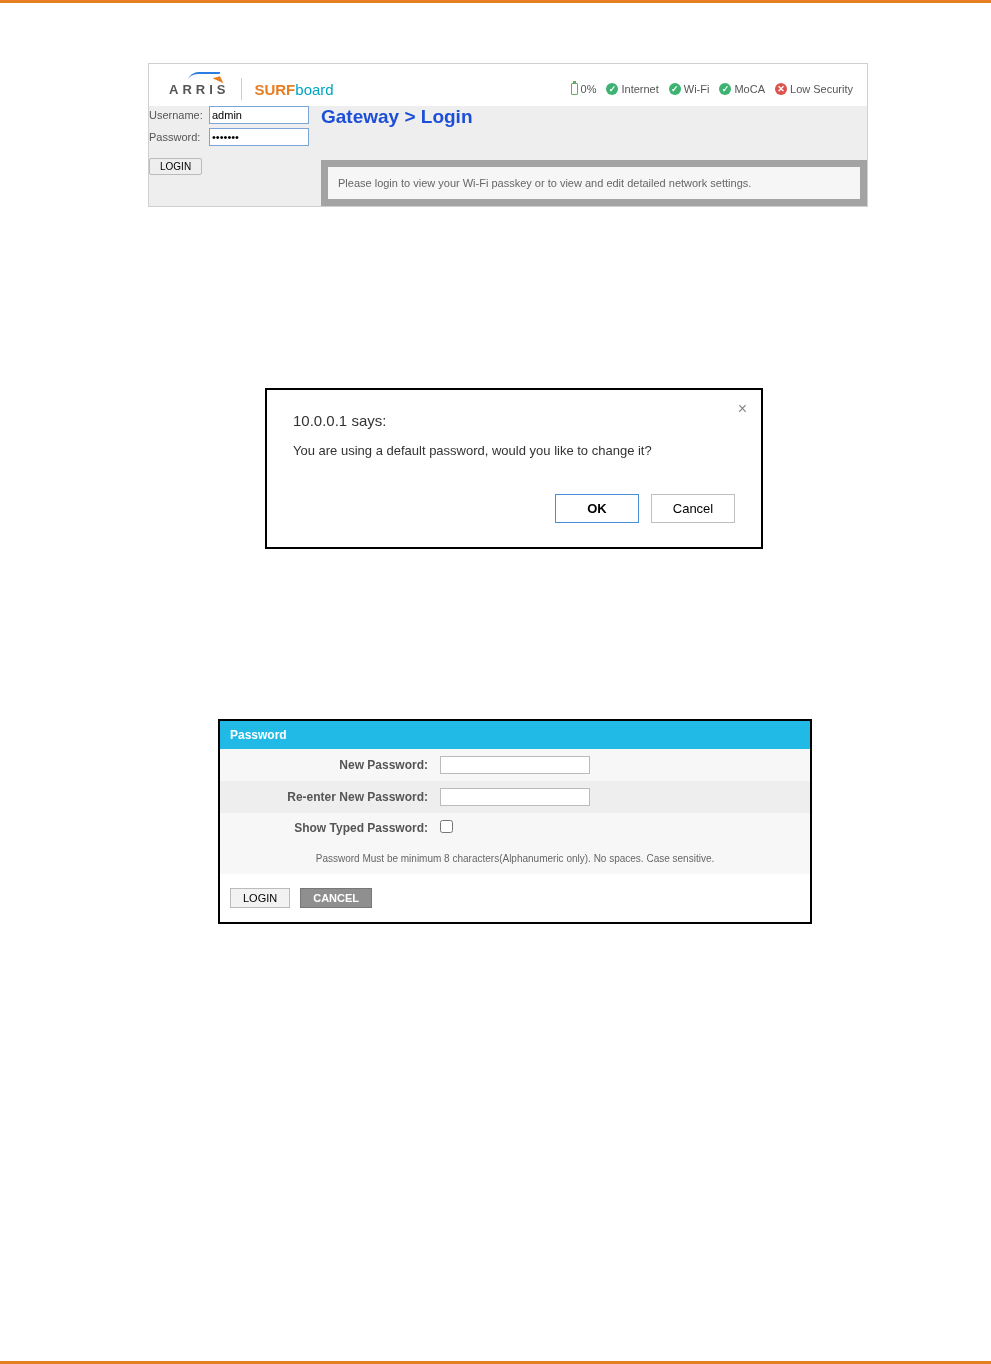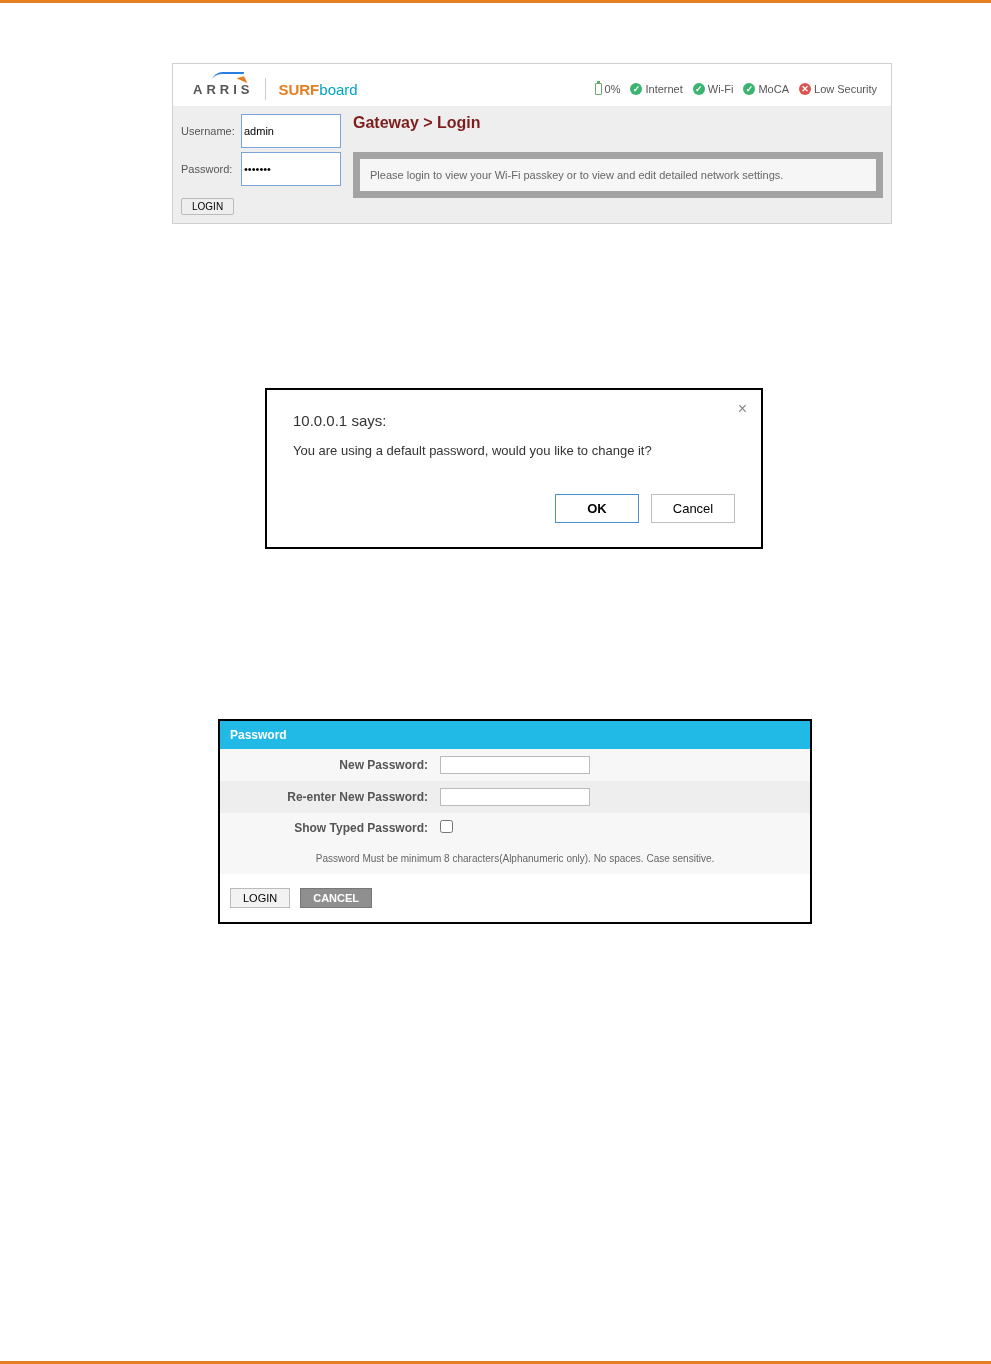--- a/index.html
+++ b/index.html
@@ -8,21 +8,21 @@
       background: #fff;
       width: 991px;
       height: 1364px;
       border-top: 3px solid #e67e22;
       border-bottom: 3px solid #e67e22;
       position: relative;
     }
     
     .login-panel {
       position: absolute;
-      left: 172px;
+      left: 148px;
       top: 60px;
       width: 720px;
       border: 1px solid #d0d0d0;
       background: #fff;
     }
     .lp-header {
       display: flex;
       align-items: center;
       justify-content: space-between;
       padding: 14px 14px 6px 14px;
@@ -103,59 +103,59 @@
       background: #d9534f;
       color: #fff;
       font-size: 9px;
       align-items: center;
       justify-content: center;
       font-weight: bold;
     }
     .lp-body {
       display: flex;
       background: #eeeeee;
-      padding: 8px;
+      padding: 0;
       gap: 12px;
     }
     .lp-left {
       width: 160px;
       font-size: 11px;
       color: #555;
     }
     .lp-row {
       display: flex;
       align-items: center;
       margin-bottom: 4px;
       gap: 4px;
     }
     .lp-row label { width: 56px; }
     .lp-row input {
       flex: 1;
       width: 90px;
-      height: 34px;
+      height: 18px;
       font-size: 11px;
       padding: 0 2px;
       border: 1px solid #7aa5d6;
       background: #fff;
     }
     .login-btn {
       margin-top: 8px;
       font-size: 10px;
       padding: 2px 10px;
       background: #eee;
       border: 1px solid #bbb;
       border-radius: 2px;
       cursor: pointer;
     }
     .lp-right { flex: 1; }
     .bc-title {
-      font-size: 16px;
-      font-weight: bold;
-      color: #7f1d1d;
-      margin-bottom: 20px;
+      font-size: 19px;
+      font-weight: bold;
+      color: #1d4ed8;
+      margin-bottom: 32px;
     }
     .lp-msg {
       background: #f6f6f6;
       border: 7px solid #a3a3a3;
       font-size: 11px;
       color: #666;
       padding: 10px;
     }
     
     .dialog {

